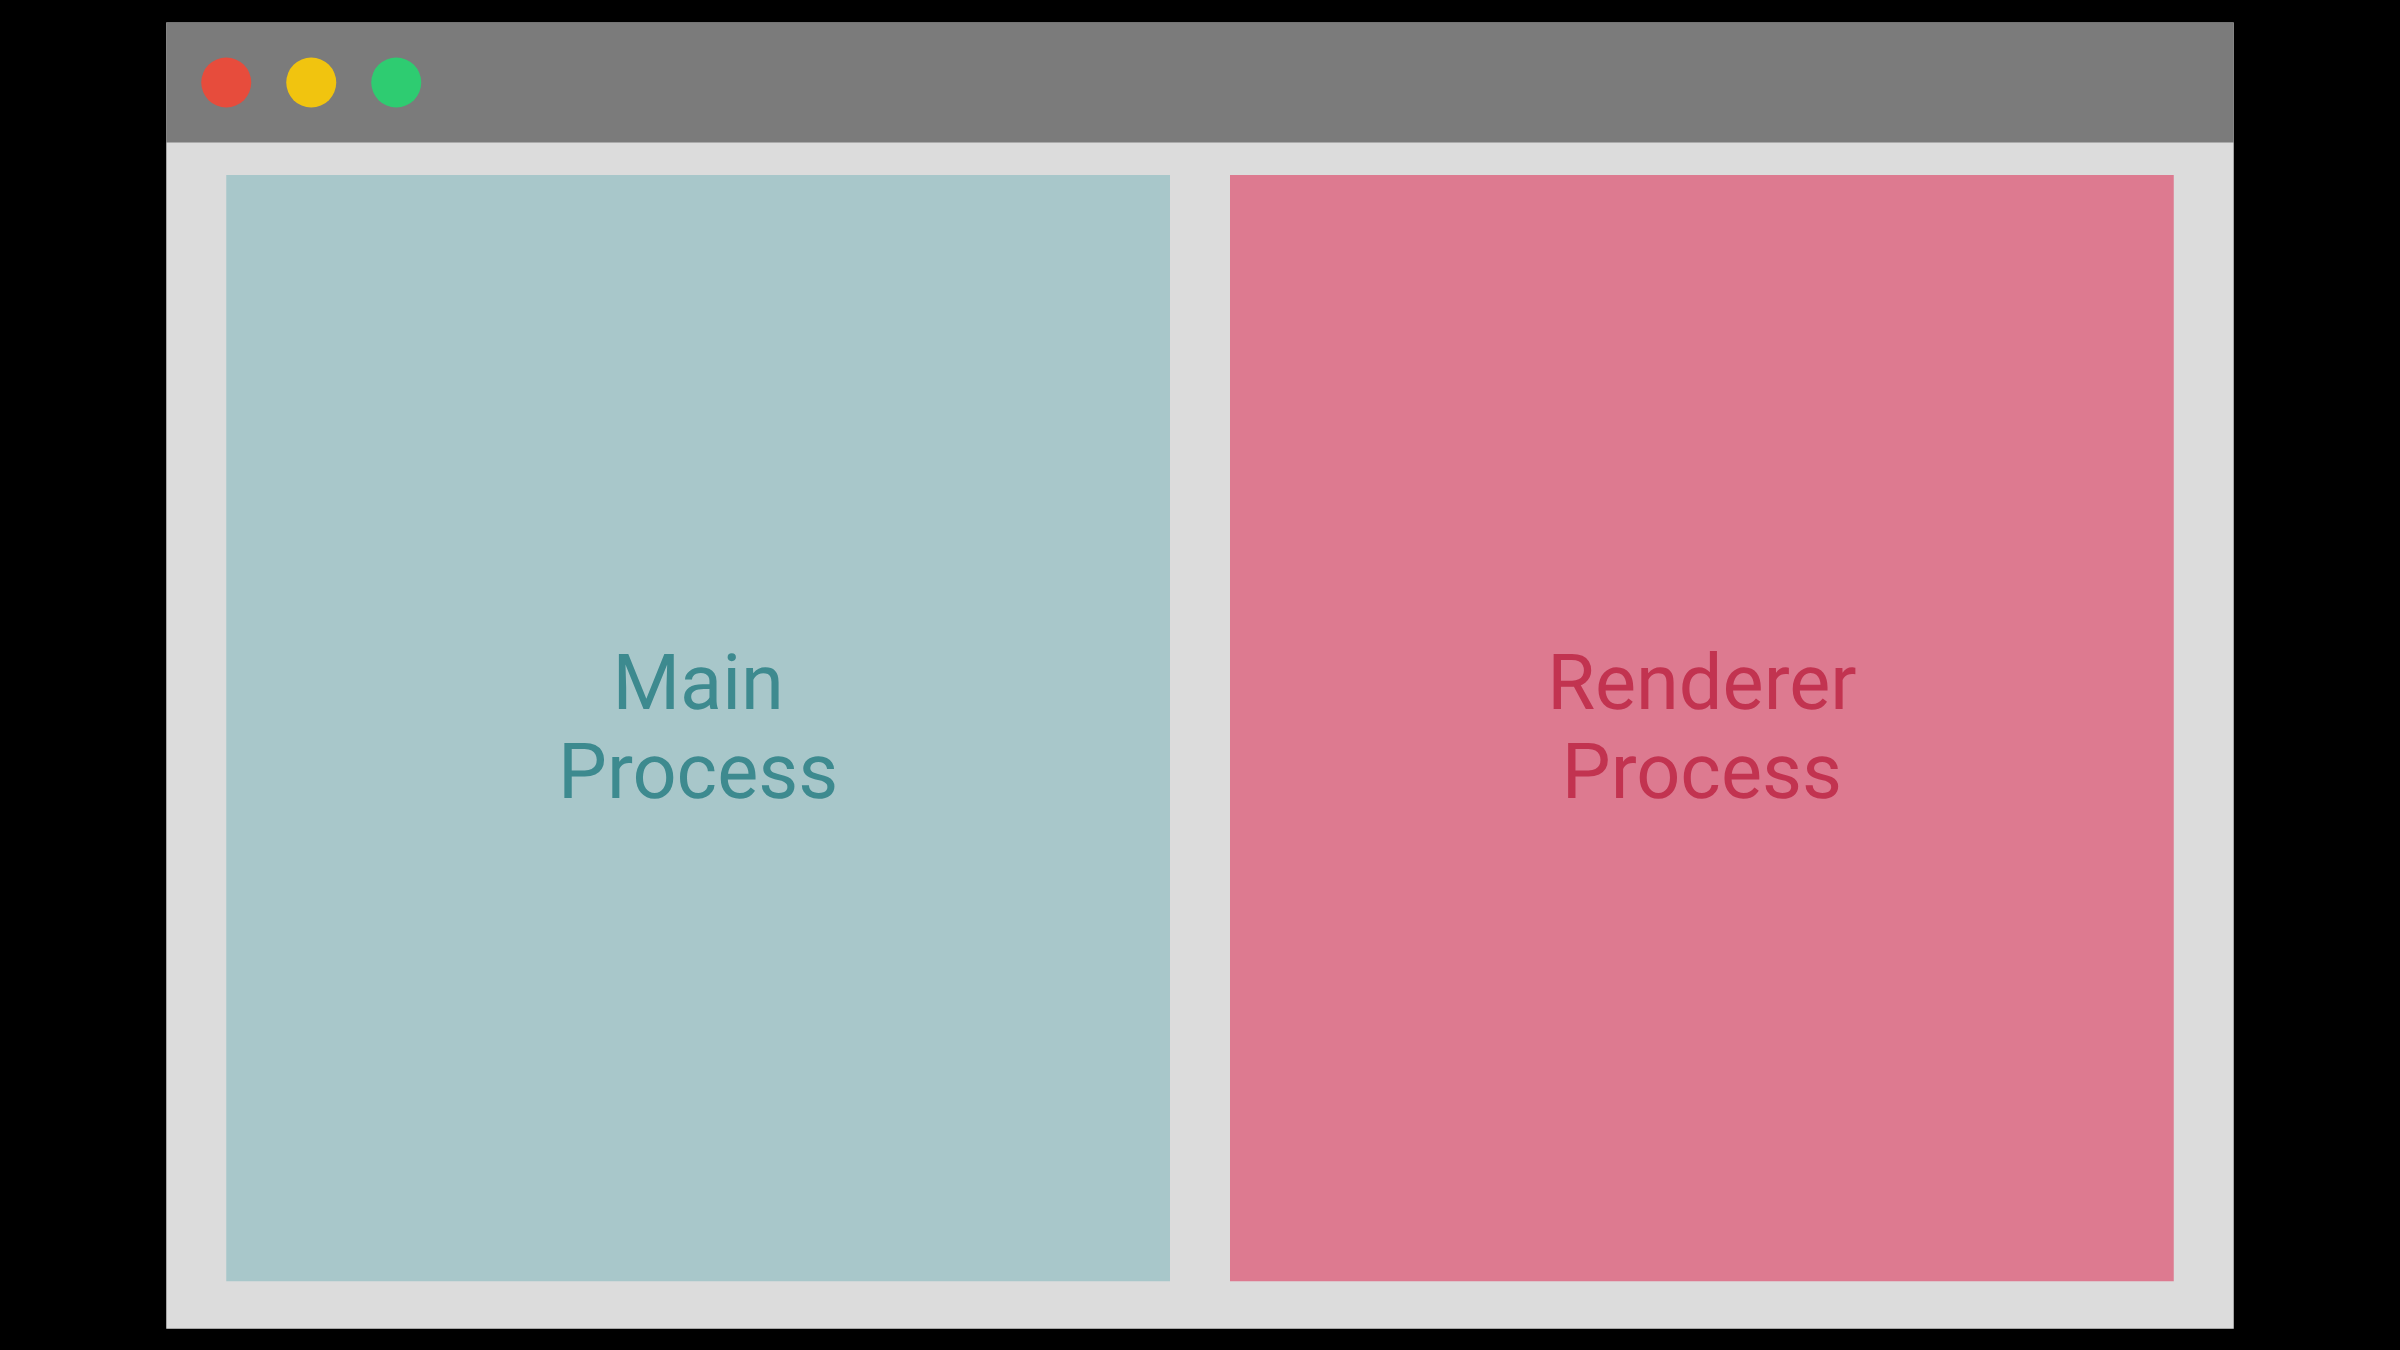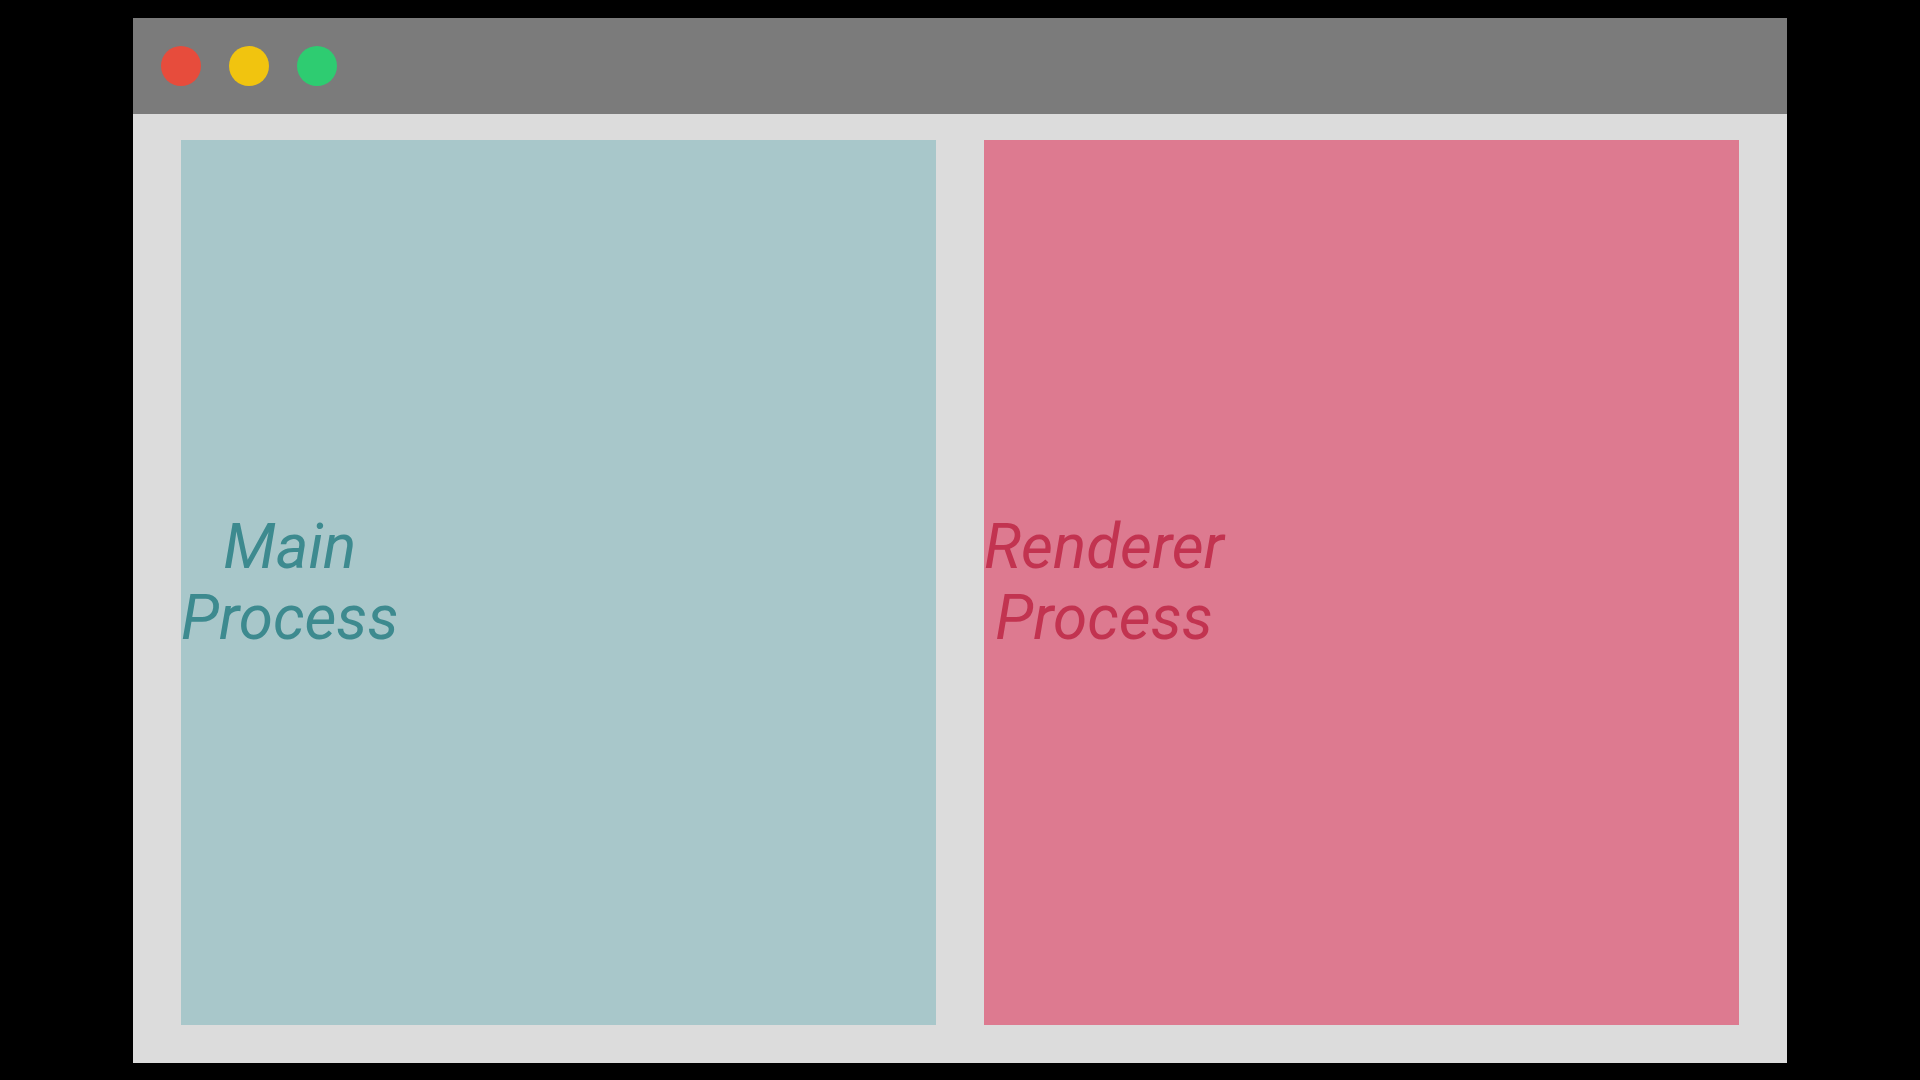--- a/index.html
+++ b/index.html
@@ -58,21 +58,21 @@
       flex: 1;
       display: flex;
       gap: 48px;
       padding: 26px 48px 38px 48px;
     }
     
     .panel {
       flex: 1;
       display: flex;
       align-items: center;
-      font-style: italic;
+      justify-content: center;
     }
     
     .panel.left {
       background: #a8c7ca;
     }
     
     .panel.right {
       background: #dd7a90;
     }
     

